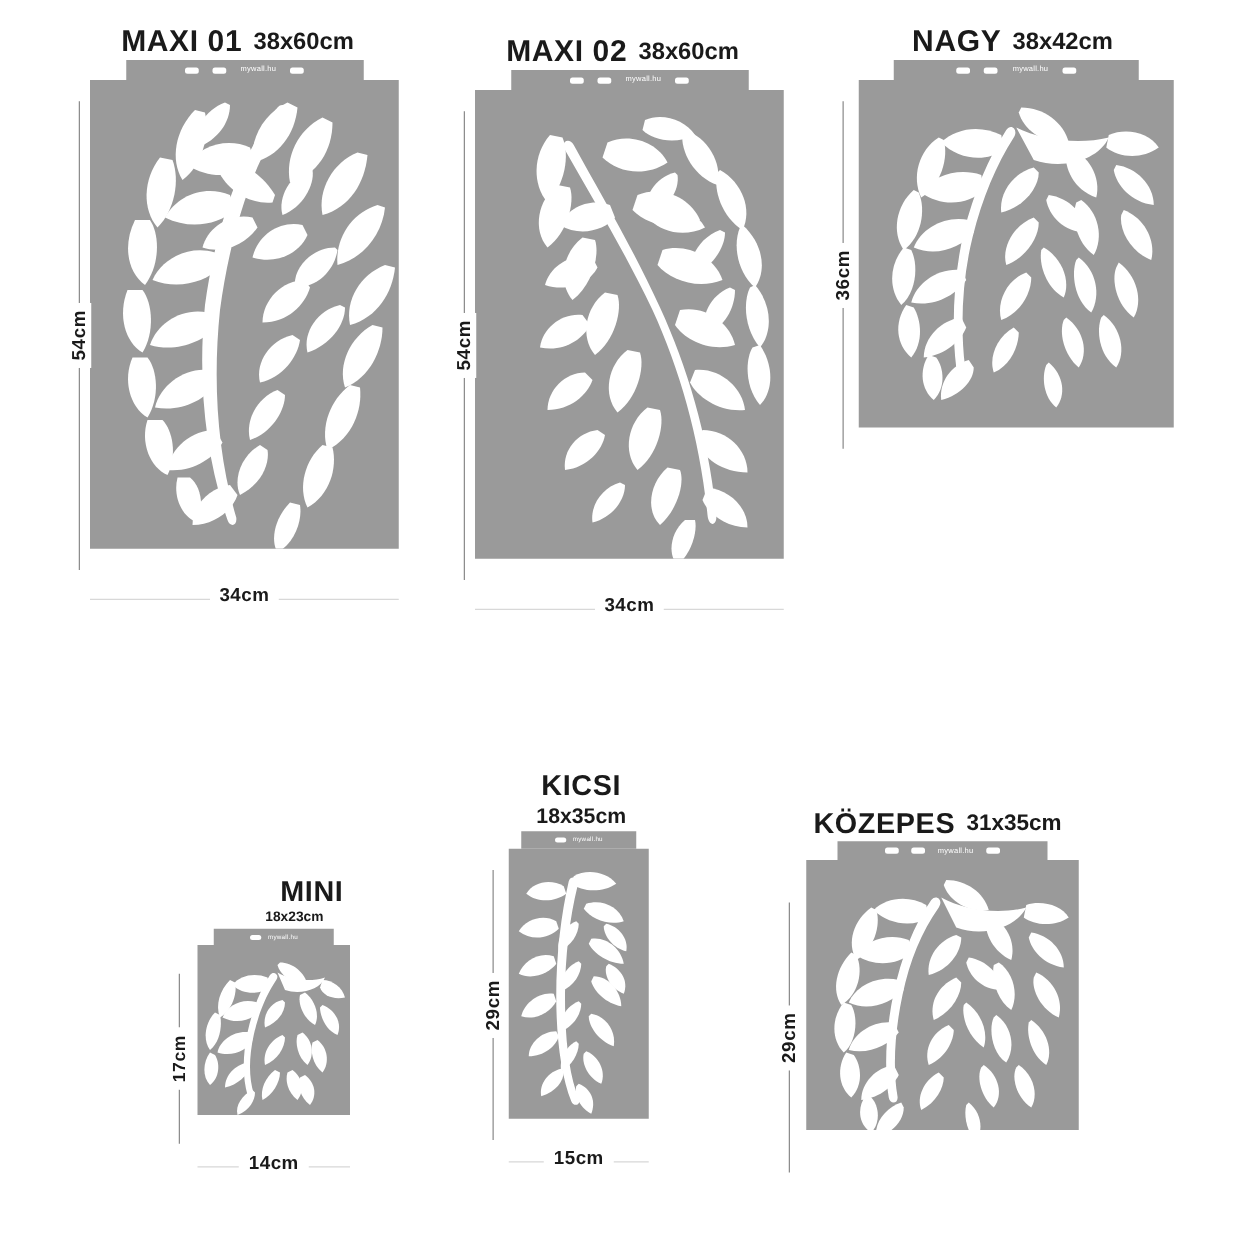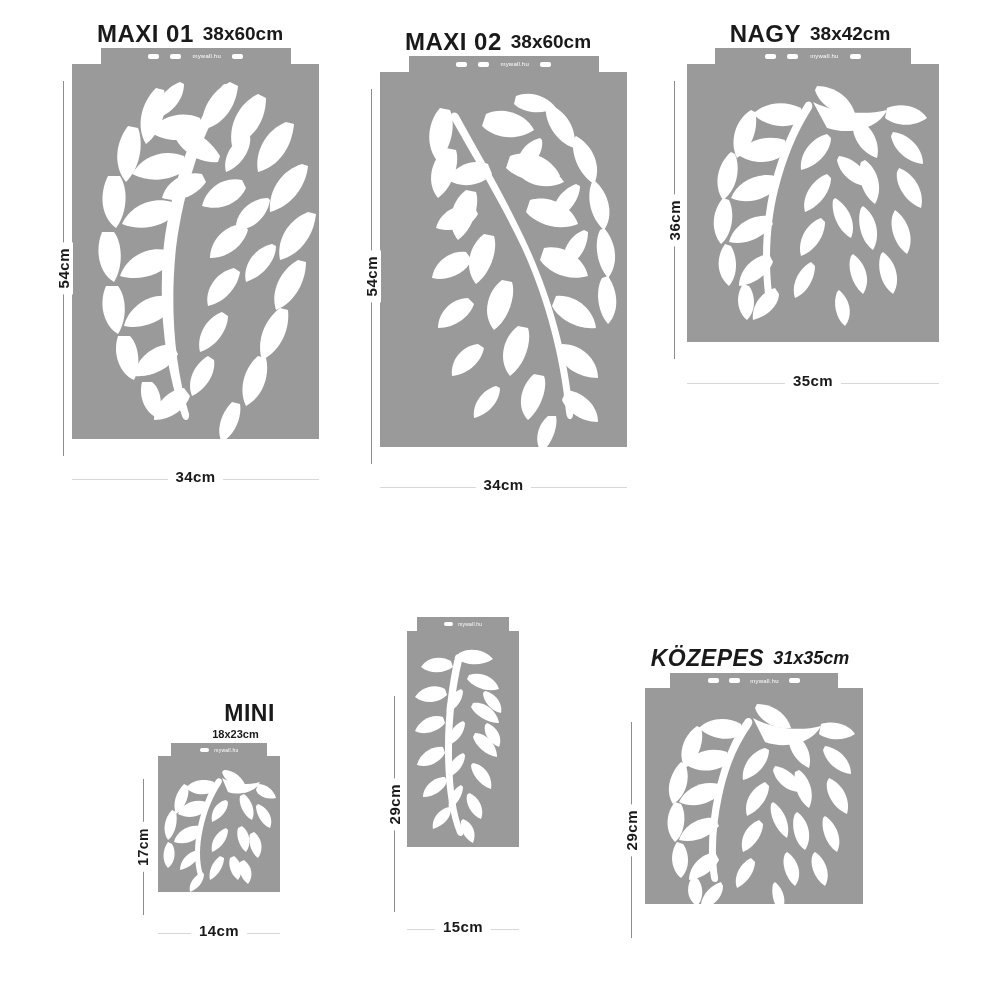--- a/index.html
+++ b/index.html
@@ -320,24 +320,20 @@
           </svg>
         </div>
       </div>
     </div>
 
     <div class="v-measure" style="left:6px; top:61px; width:26px; height:278px;">
       <div class="vline"></div>
       <div class="vlabel">36cm</div>
     </div>
 
-    <div class="h-measure" style="left:32px; top:352px; width:252px; height:22px;">
-      <div class="hline"></div>
-      <div class="hlabel">35cm</div>
-    </div>
   </div>
 
   <div class="item" style="left:128px; top:700px; width:200px;">
     <div class="title-row stacked" style="font-size:0;">
       <span class="t-name" style="font-size:23px;margin-left:43px;">MINI</span>
       <span class="t-dim" style="font-size:11px;margin-left:15px;">18x23cm</span>
     </div>
 
     <div class="sheet-wrap" style="margin-top:16px; margin-left:30px; width:122px; height:136px;">
       <div class="tab" style="top:-13px; width:96px; height:13px;">
@@ -380,20 +376,24 @@
       <div class="vlabel" style="font-size:14px;">17cm</div>
     </div>
 
     <div class="h-measure" style="left:30px; top:222px; width:122px; height:22px;text-align:center;">
       <div class="hline"></div>
       <div class="hlabel">14cm</div>
     </div>
   </div>
 
   <div class="item" style="left:360px; top:615px; width:210px;">
+    <div class="title-row stacked" style="font-size:0;">
+      <span class="t-name" style="font-size:23px;">KICSI</span>
+      <span class="t-dim" style="font-size:17px;">18x35cm</span>
+    </div>
 
     <div class="sheet-wrap" style="margin-top:16px; margin-left:47px; width:112px; height:216px;">
       <div class="tab" style="top:-14px; width:92px; height:14px;">
         <span class="hole" style="width:9px;height:4px;"></span>
         <span class="brand" style="font-size:5px;">mywall.hu</span>
       </div>
       <div class="sheet">
         <div class="art">
           <svg viewBox="0 0 112 216" preserveAspectRatio="none" aria-hidden="true">
             <g fill="#ffffff">
@@ -428,21 +428,21 @@
       <div class="vlabel">29cm</div>
     </div>
 
     <div class="h-measure" style="left:47px; top:303px; width:112px; height:22px;">
       <div class="hline"></div>
       <div class="hlabel">15cm</div>
     </div>
   </div>
 
   <div class="item" style="left:605px; top:645px; width:290px;">
-    <div class="title-row" style="font-size:0;font-style:italic;">
+    <div class="title-row" style="font-size:0;">
       <span class="t-name" style="font-size:23px;">KÖZEPES</span>
       <span class="t-dim" style="font-size:18px;">31x35cm</span>
     </div>
 
     <div class="sheet-wrap" style="margin-top:16px; margin-left:40px; width:218px; height:216px;">
       <div class="tab" style="top:-15px; width:168px; height:15px;">
         <span class="hole"></span>
         <span class="hole"></span>
         <span class="brand">mywall.hu</span>
         <span class="hole"></span>

